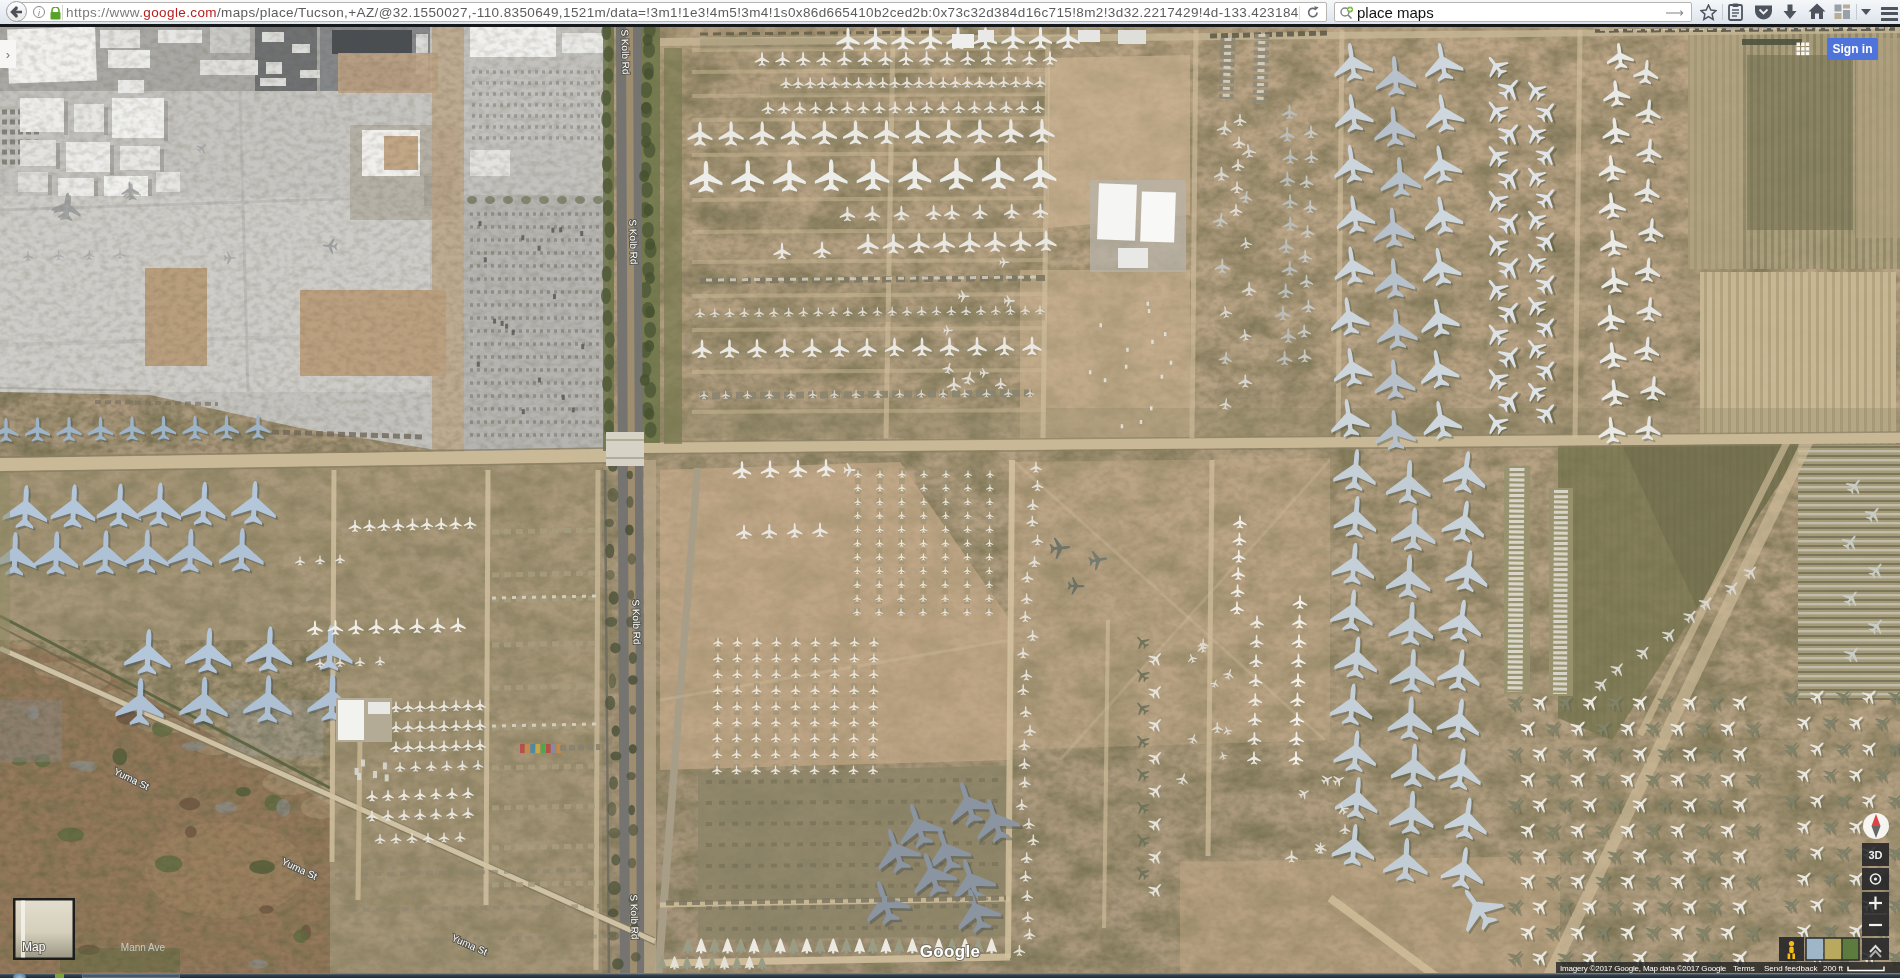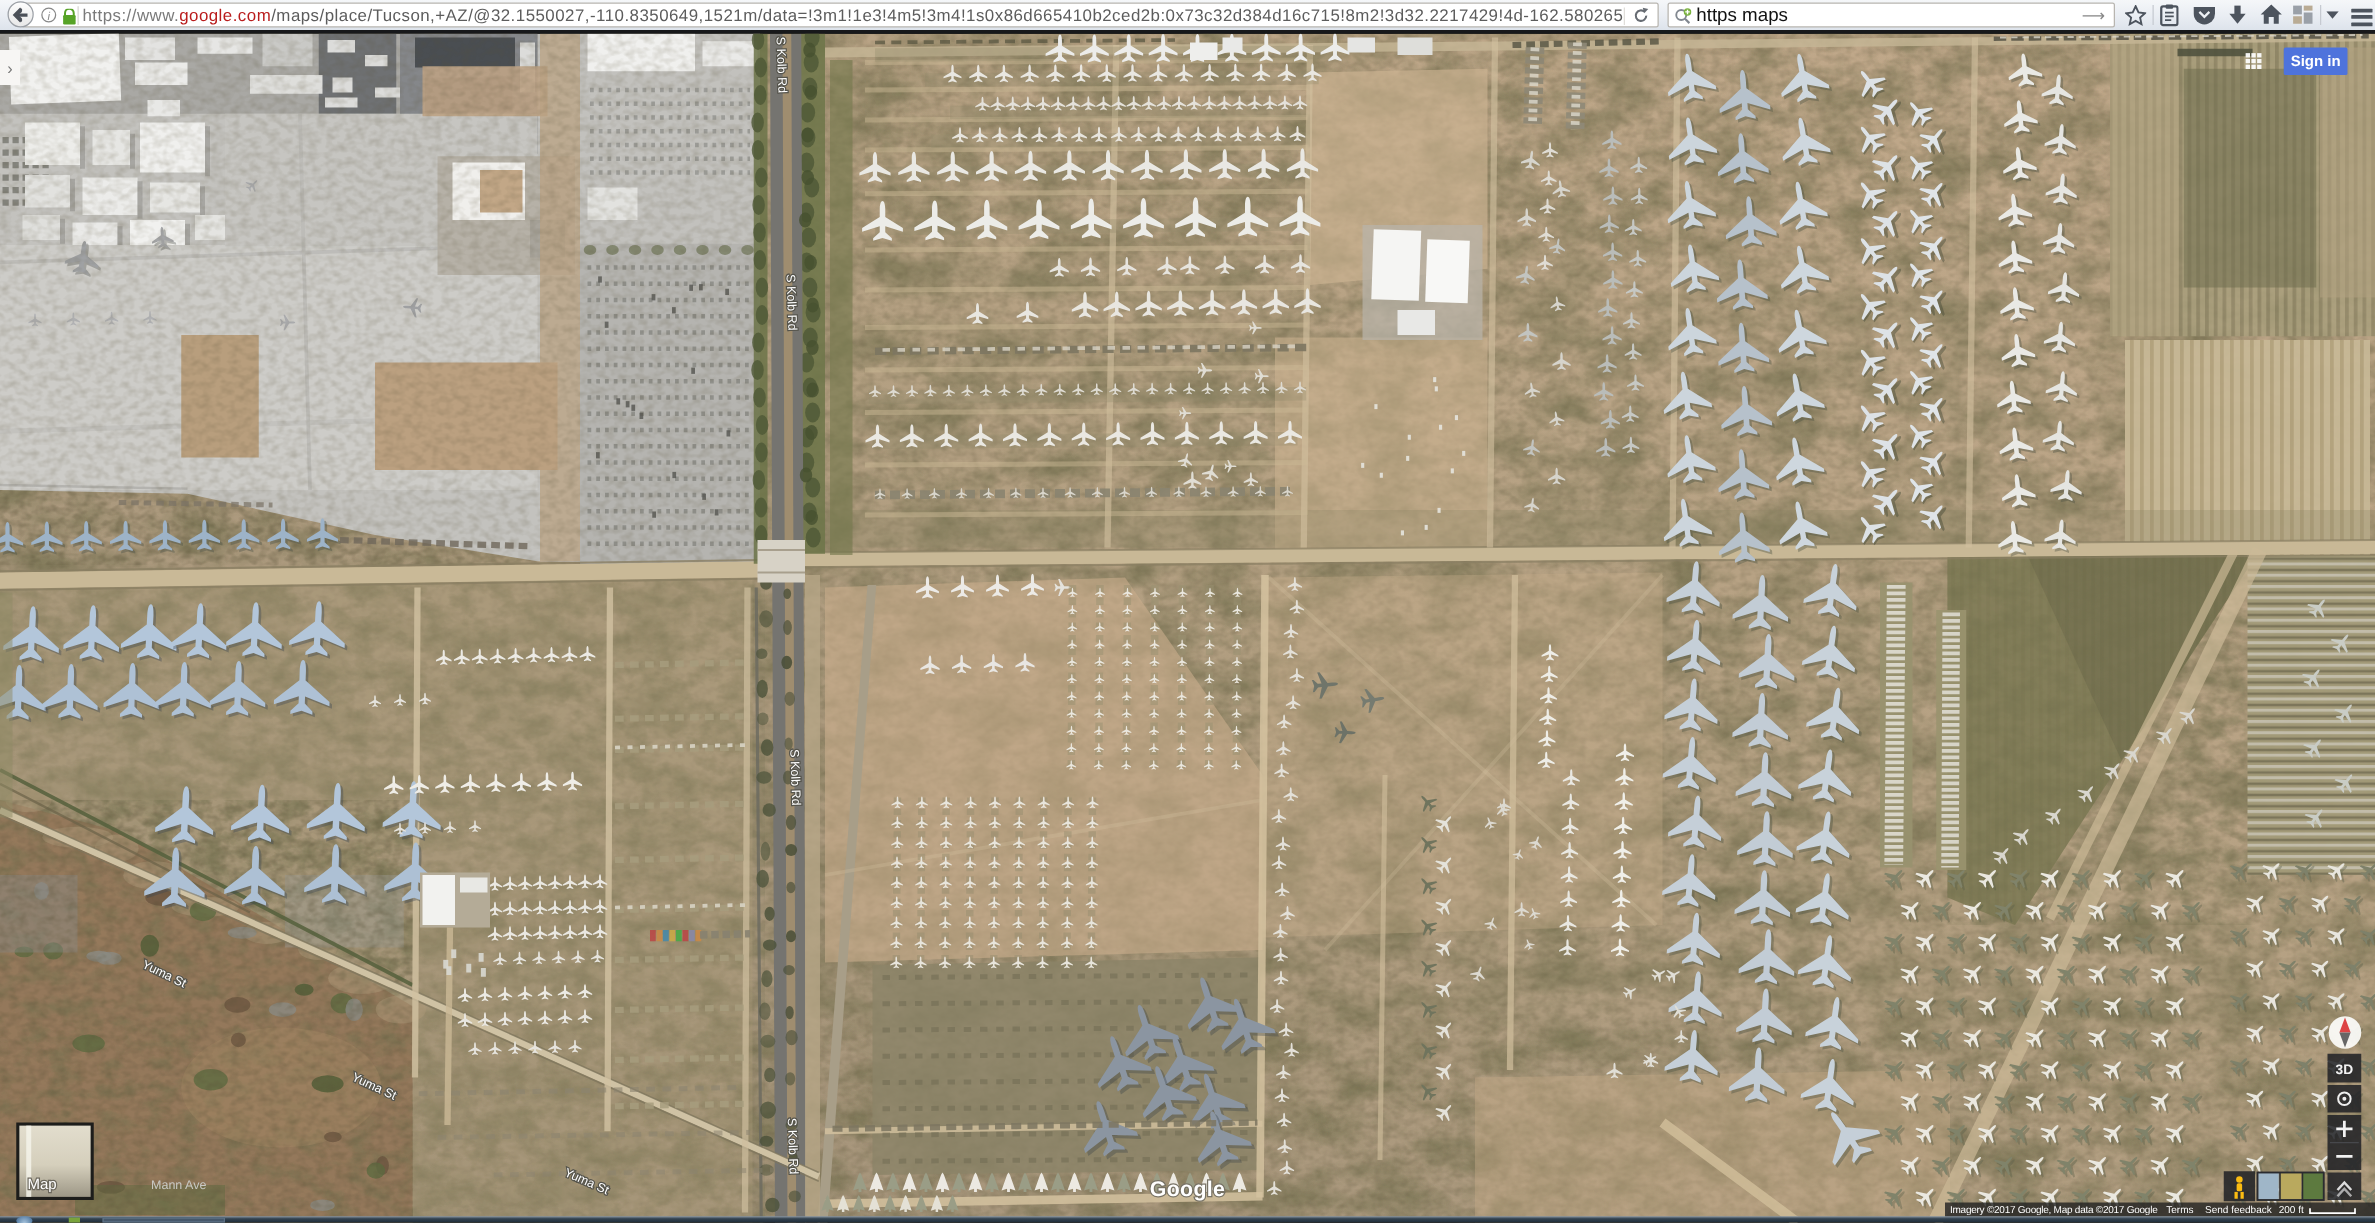--- a/index.html
+++ b/index.html
@@ -31,21 +31,21 @@
  <div class="urlbar">
 
   <div class="infoi">i</div>
 
   <svg class="lock" width="11" height="13">
         <path d="M2,5 L2,3.5 A3.5,3.5 0 0 1 9,3.5 L9,5" fill="none" stroke="#57a327" stroke-width="1.6"></path>
         <rect x="0.5" y="5" width="10" height="7.5" rx="1" fill="#57a327"></rect>
       </svg>
   <div class="sep1"></div>
 
-  <div class="urltext">https://www.<b>google.com</b><span class="path">/maps/place/Tucson,+AZ/@32.1550027,-110.8350649,1521m/data=!3m1!1e3!4m5!3m4!1s0x86d665410b2ced2b:0x73c32d384d16c715!8m2!3d32.2217429!4d-162.580265</span></div>
+  <div class="urltext">https://www.<b>google.com</b><span class="path">/maps/place/Tucson,+AZ/@32.1550027,-110.8350649,1521m/data=!3m1!1e3!4m5!3m4!1s0x86d665410b2ced2b:0x73c32d384d16c715!8m2!3d32.2217429!4d-133.423184</span></div>
   <div class="sep2"></div>
 
   <svg class="reload" width="14" height="15">
         <path d="M11,7.5 A4.2,4.2 0 1 1 9.6,4.4" fill="none" stroke="#676c73" stroke-width="1.7"></path>
         <polygon points="8.2,1.2 12.6,2.2 9.4,5.6" fill="#676c73"></polygon>
       </svg>
  </div>
 
  <div class="backbtn">
       <svg width="18" height="18" style="position:absolute;left:0.5px;top:0.5px">
@@ -58,21 +58,21 @@
  <div class="searchbox">
 
   <svg style="position:absolute;left:4px;top:3px" width="16" height="15">
         <circle cx="6" cy="6" r="4" fill="none" stroke="#828890" stroke-width="1.5"></circle>
         <line x1="9" y1="9" x2="12.5" y2="12.5" stroke="#828890" stroke-width="1.7"></line>
         <circle cx="11" cy="3.5" r="3" fill="#7cb342"></circle>
         <line x1="9.2" y1="3.5" x2="12.8" y2="3.5" stroke="#fff" stroke-width="1.1"></line>
         <line x1="11" y1="1.7" x2="11" y2="5.3" stroke="#fff" stroke-width="1.1"></line>
       </svg>
 
-  <div class="searchtext">https maps</div>
+  <div class="searchtext">place maps</div>
 
   <div class="goarrow">⟶</div>
  </div>
 
  <svg class="ticons" style="left:1700px;top:4px" width="17" height="17">
       <path d="M8.5,1 L10.8,6 L16,6.6 L12.1,10.1 L13.2,15.4 L8.5,12.7 L3.8,15.4 L4.9,10.1 L1,6.6 L6.2,6 Z" fill="none" stroke="#4d545e" stroke-width="1.5"></path>
     </svg>
  <div class="ticons" style="left:1722px;top:4px;height:16px;border-left:1px solid #c6cad1"></div>
 
  <svg class="ticons" style="left:1728px;top:3px" width="15" height="18">

